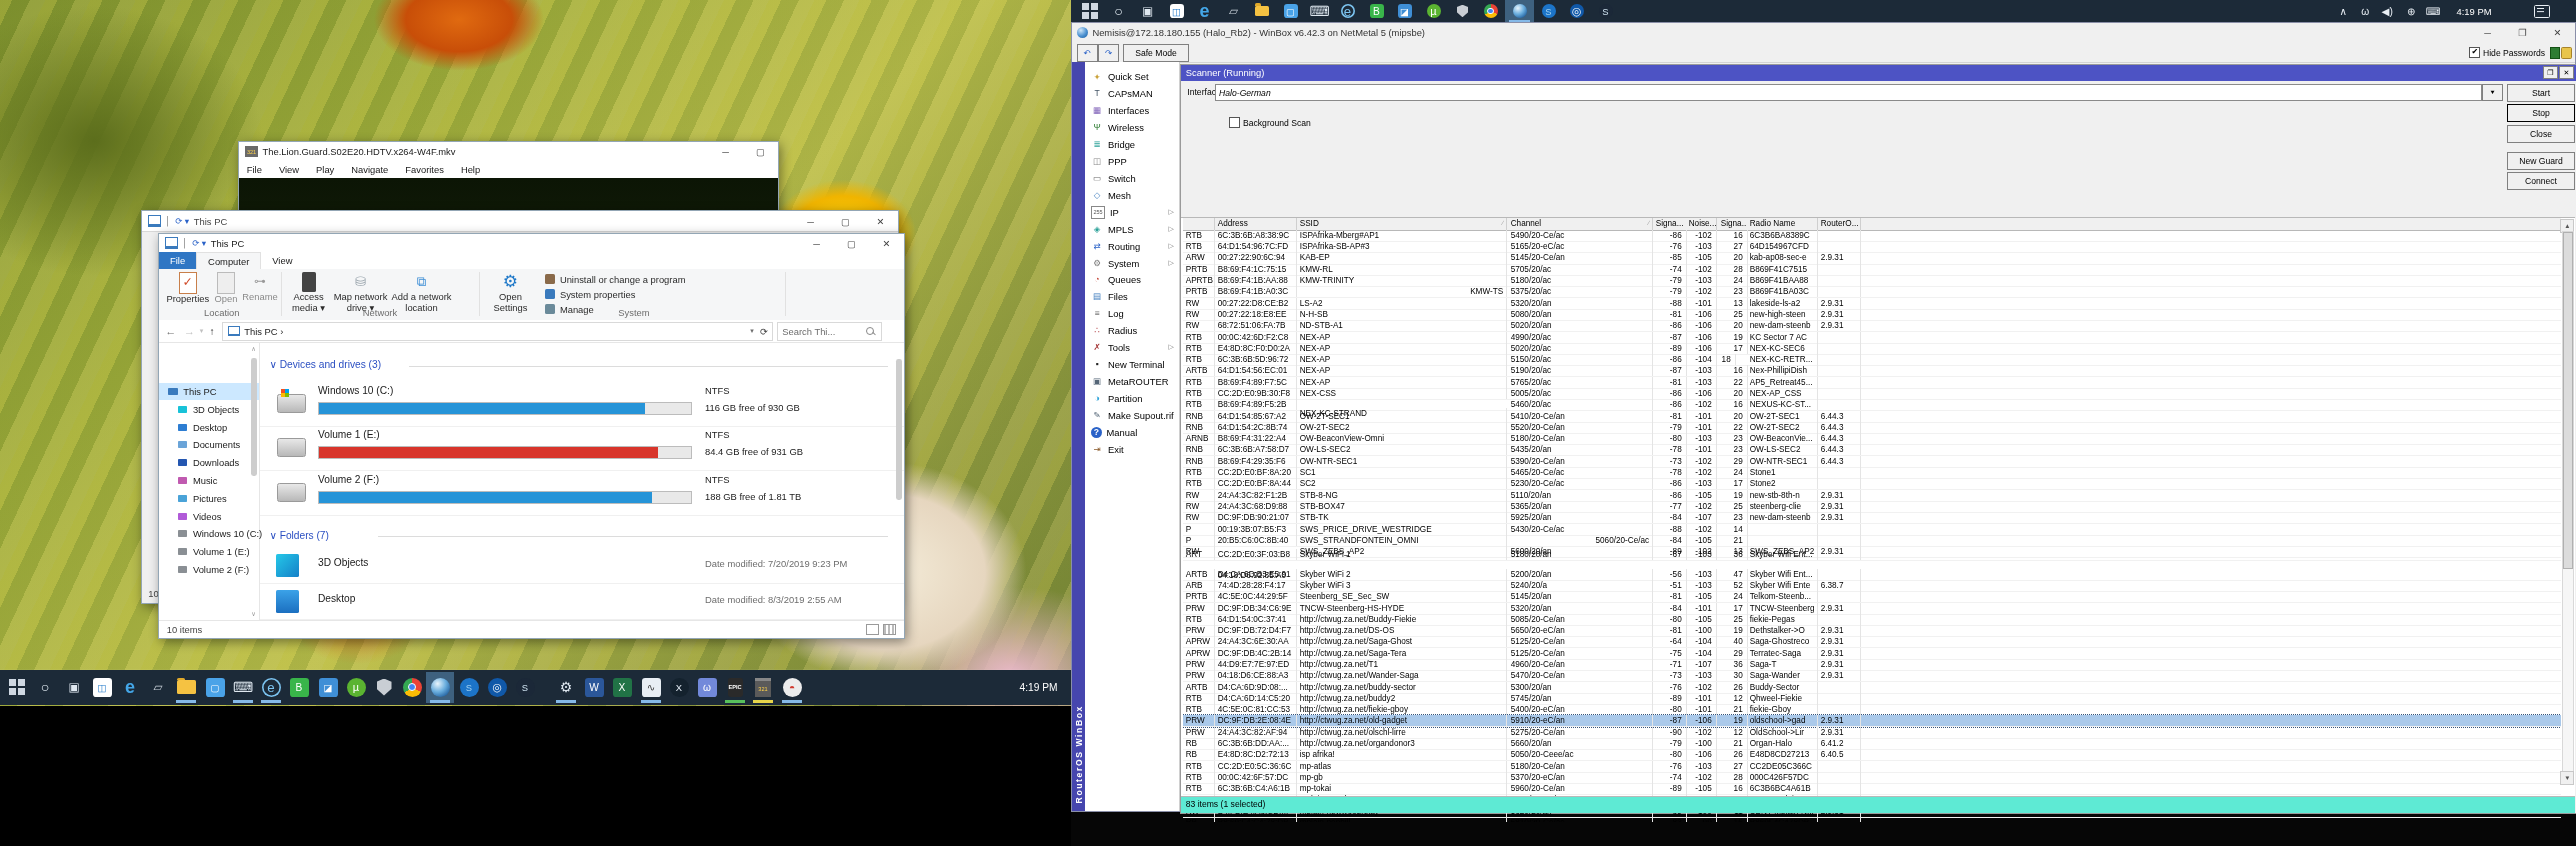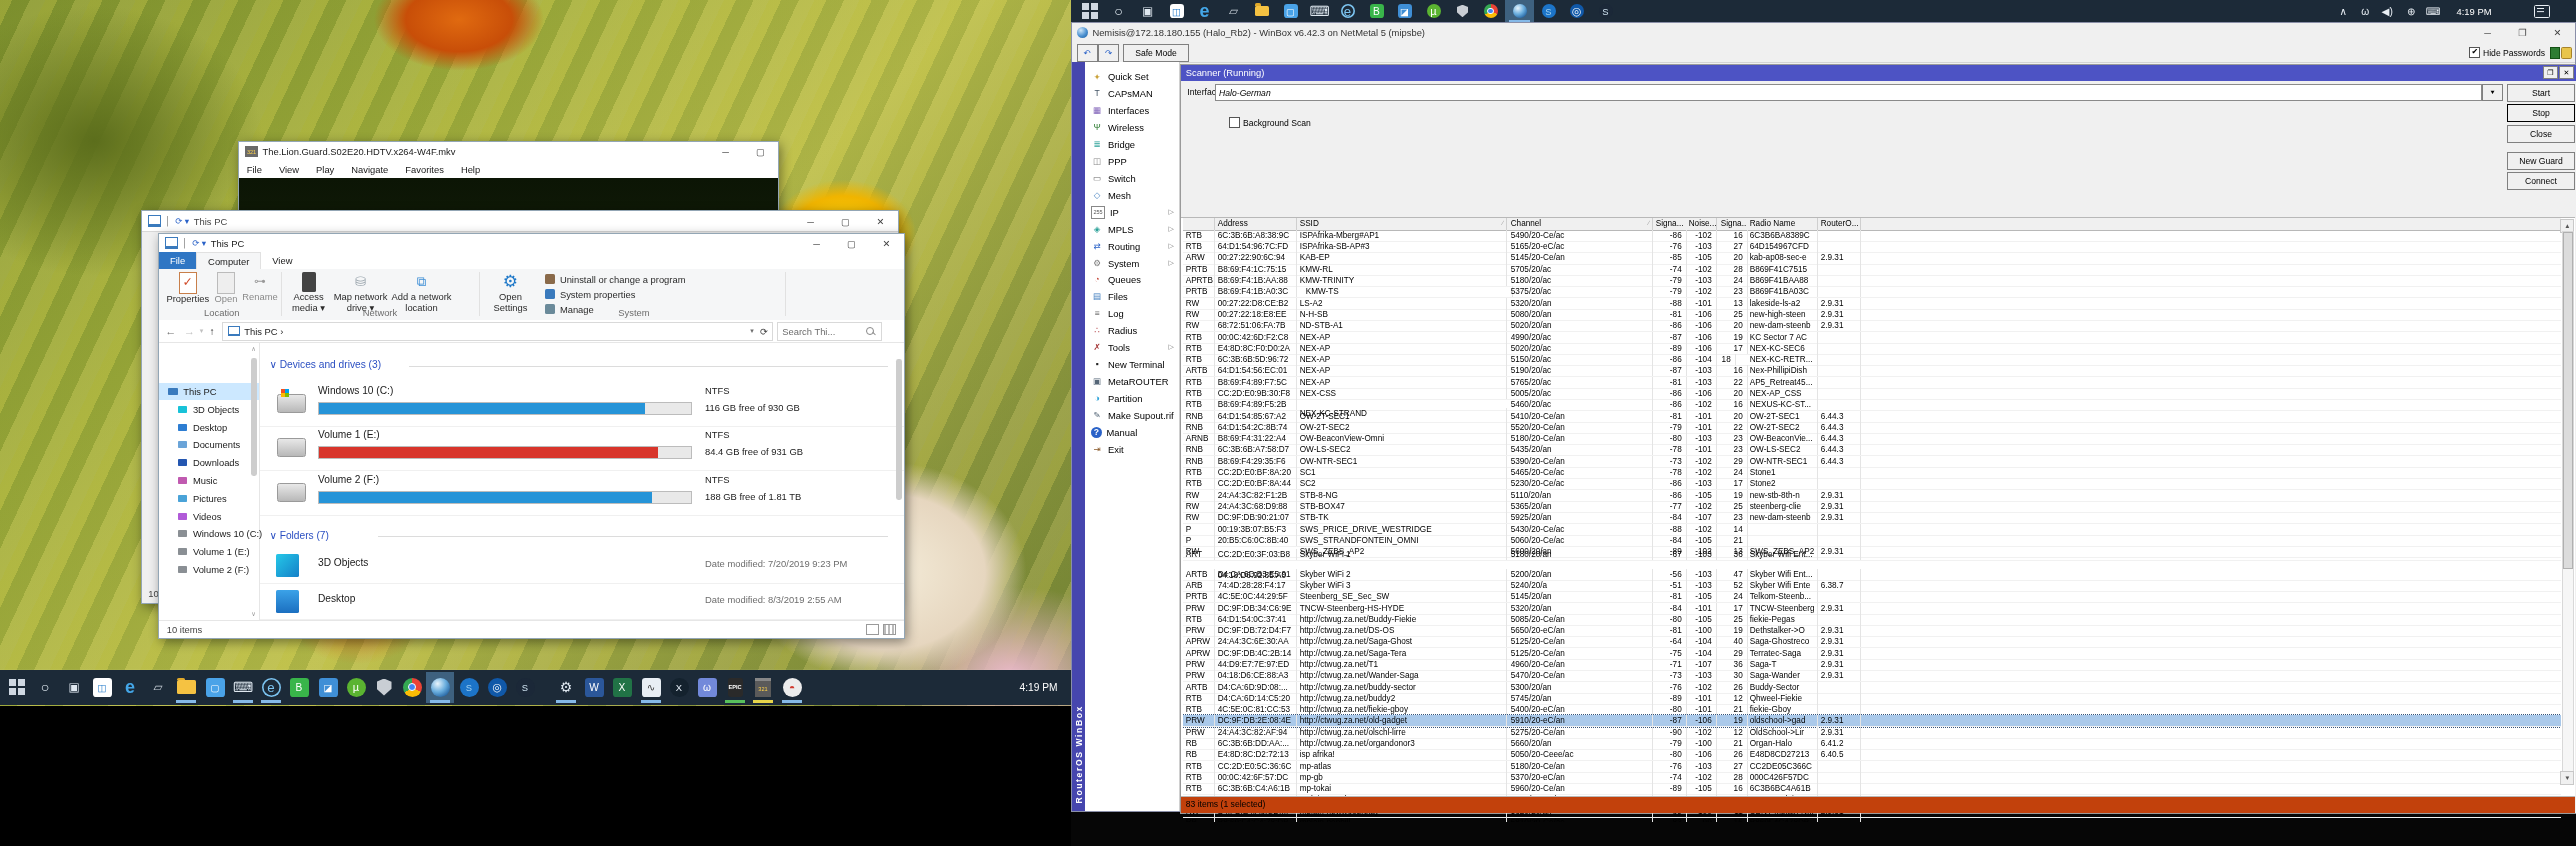--- a/index.html
+++ b/index.html
@@ -688,21 +688,21 @@
               <div class="td" style="left: 325px; width: 145px;">5180/20/ac</div>
               <div class="td num" style="left: 470px; width: 34px;">-79</div>
               <div class="td num" style="left: 503px; width: 31px;">-103</div>
               <div class="td num" style="left: 535px; width: 30px;">24</div>
               <div class="td" style="left: 564px; width: 71px;">B869F41BAA88</div>
               <div class="td" style="left: 635px; width: 43px;"></div>
             </div>
             <div class="trow" style="top: 56px;">
               <div class="td" style="left: 0px; width: 32px;">PRTB</div>
               <div class="td" style="left: 32px; width: 82px;">B8:69:F4:1B:A0:3C</div>
-              <div class="td" style="left: 120px; width: 210px;">KMW-TS</div>
+              <div class="td" style="left: 114px; width: 210px; text-align: right;">KMW-TS</div>
               <div class="td" style="left: 325px; width: 145px;">5375/20/ac</div>
               <div class="td num" style="left: 470px; width: 34px;">-79</div>
               <div class="td num" style="left: 503px; width: 31px;">-102</div>
               <div class="td num" style="left: 535px; width: 30px;">23</div>
               <div class="td" style="left: 564px; width: 71px;">B869F41BA03C</div>
               <div class="td" style="left: 635px; width: 43px;"></div>
             </div>
             <div class="trow" style="top: 68px;">
               <div class="td" style="left: 0px; width: 32px;">RW</div>
               <div class="td" style="left: 32px; width: 82px;">00:27:22:D8:CE:B2</div>
@@ -931,21 +931,21 @@
               <div class="td num" style="left: 470px; width: 34px;">-88</div>
               <div class="td num" style="left: 503px; width: 31px;">-102</div>
               <div class="td num" style="left: 535px; width: 30px;">14</div>
               <div class="td" style="left: 564px; width: 71px;"></div>
               <div class="td" style="left: 635px; width: 43px;"></div>
             </div>
             <div class="trow" style="top: 305px;">
               <div class="td" style="left: 0px; width: 32px;">P</div>
               <div class="td" style="left: 32px; width: 82px;">20:B5:C6:0C:8B:40</div>
               <div class="td" style="left: 114px; width: 210px;">SWS_STRANDFONTEIN_OMNI</div>
-              <div class="td" style="left: 325px; width: 145px;">5060/20-Ce/ac</div>
+              <div class="td" style="left: 325px; width: 145px; text-align: right;">5060/20-Ce/ac</div>
               <div class="td num" style="left: 470px; width: 34px;">-84</div>
               <div class="td num" style="left: 503px; width: 31px;">-105</div>
               <div class="td num" style="left: 535px; width: 30px;">21</div>
               <div class="td" style="left: 564px; width: 71px;"></div>
               <div class="td" style="left: 635px; width: 43px;"></div>
             </div>
             <div class="trow" style="top: 316px;">
               <div class="td" style="left: 0px; width: 32px;">RW</div>
               <div class="td" style="left: 32px; width: 82px; margin-top: 24px;">04:18:D6:92:85:A0</div>
               <div class="td" style="left: 114px; width: 210px;">SWS_ZEBS_AP2</div>
@@ -1221,19 +1221,19 @@
               <div class="td" style="left: 635px; width: 43px;"></div>
             </div>
           </div>
 
         <div class="abs scrl" style="right:0.8px;top:0.8px;width:11.8px;height:11.8px">▲</div>
         <div class="abs" style="right:0.8px;top:12.5px;width:11.8px;height:541px;background:#f6f6f6;border:0.8px solid #d8d8d8;box-sizing:border-box">
           <div style="position:absolute;left:0;top:0;width:100%;height:337px;background:#dcdcdc;border:0.8px solid #b0b0b0;box-sizing:border-box"></div>
         </div>
         <div class="abs scrl" style="right:0.8px;bottom:12.5px;width:11.8px;height:11.8px">▼</div>
       </div>
-      <div class="abs" style="left:0;top:731px;width:1394px;height:15.7px;background:#c2410c;border-top:0.8px solid #b8b8b8">
+      <div class="abs" style="left:0;top:731px;width:1394px;height:15.7px;background:#5eead4;border-top:0.8px solid #b8b8b8">
         <span style="margin-left:4.7px;font-size:8.6px;line-height:15.7px">83 items (1 selected)</span>
       </div>
     </div>
   </div>
 </div>
 
 
 </body></html>

